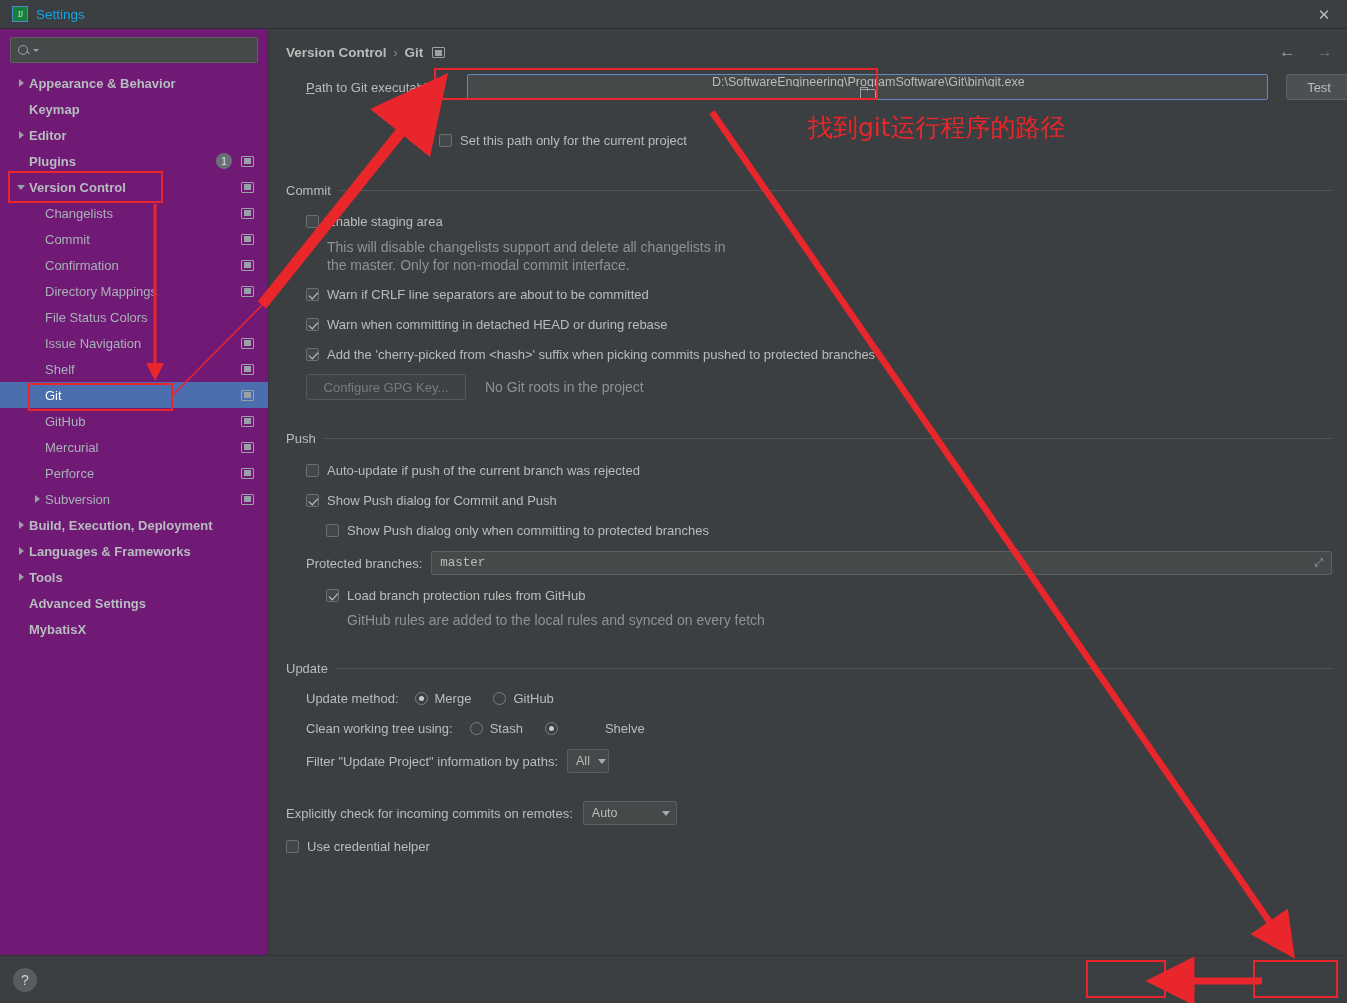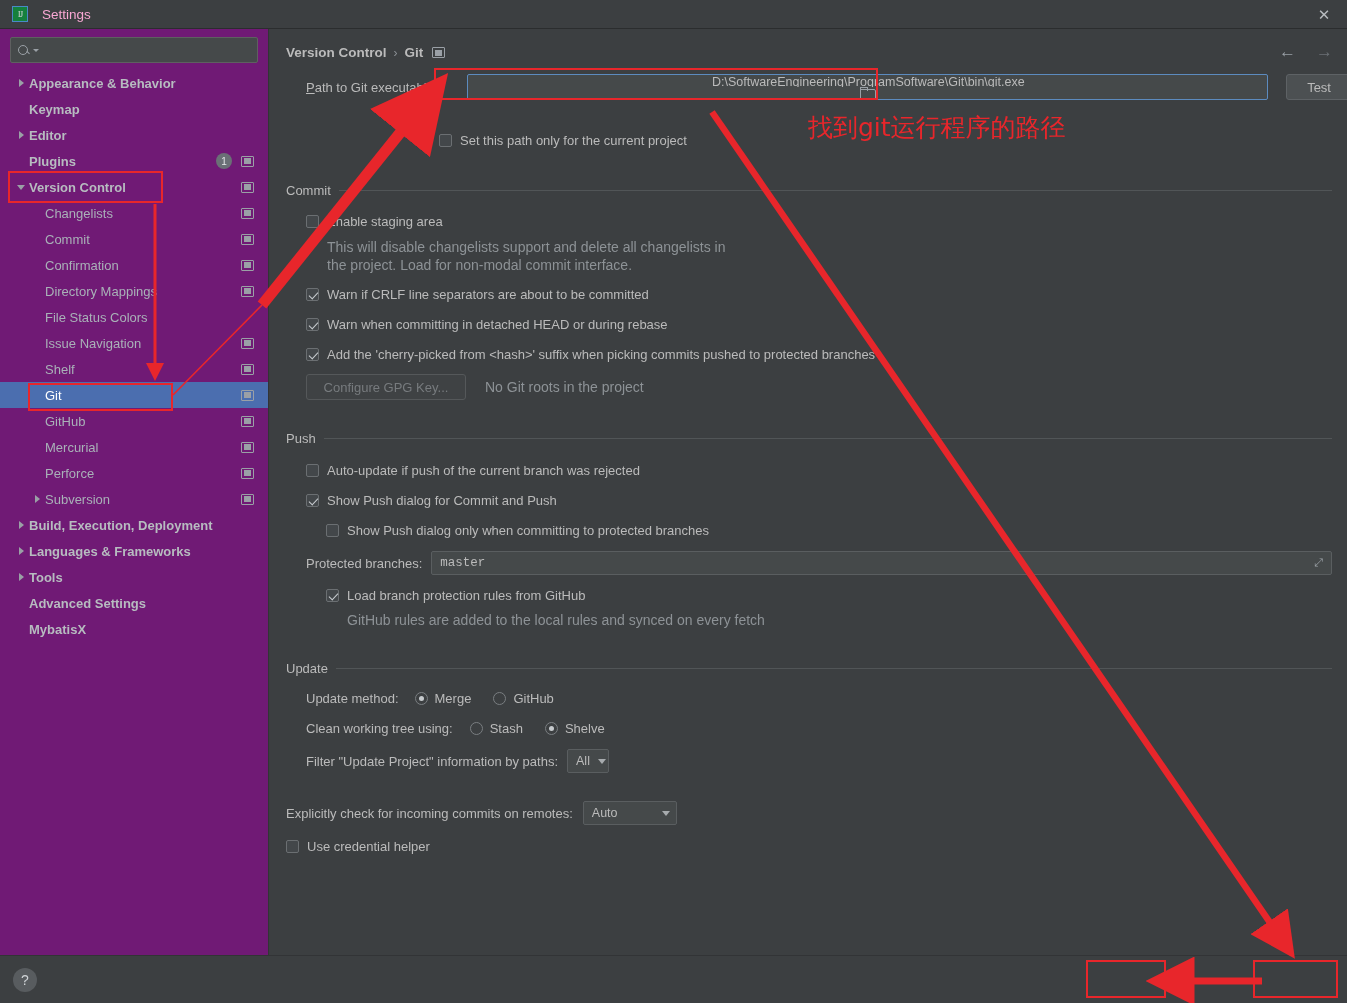--- a/index.html
+++ b/index.html
@@ -18,21 +18,21 @@
     display: flex; align-items: center;
   }
   .ij-logo {
     width: 16px; height: 16px; margin-left: 12px; flex: none;
     border: 1.5px solid #4a88c7; background: #15803d;
     display: flex; align-items: center; justify-content: center;
     font-size: 9px; color: #cfd2d4; font-family: "Liberation Serif", serif;
     letter-spacing: -1px;
   }
   .title-text {
-    margin-left: 14px; font-size: 13.5px; color: #f9a8d4; text-align: center;
+    margin-left: 8px; font-size: 13.5px; color: #0ea5e9; text-align: center;
   }
   .win-close {
     position: absolute; right: 0; top: 0; width: 46px; height: 29px;
     display: flex; align-items: center; justify-content: center;
     color: #b8bcbf; font-size: 15px;
   }
 
   
   .sidebar {
     position: absolute; left: 0; top: 29px; width: 269px; height: 926px;
@@ -446,21 +446,21 @@
     <div class="section" style="left:17px; top:154px; width:1046px;">
       <span>Commit</span>
       <span class="rule" style="flex:1;"></span>
     </div>
 
     <div class="cb-row" style="position:absolute; left:37px; top:185px;">
       <span class="cb"></span>
       <span>Enable staging area</span>
     </div>
     <div class="hint" style="position:absolute; left:58px; top:210px;">This will disable changelists support and delete all changelists in</div>
-    <div class="hint" style="position:absolute; left:58px; top:228px;">the project. Load for non-modal commit interface.</div>
+    <div class="hint" style="position:absolute; left:58px; top:228px;">the master. Only for non-modal commit interface.</div>
 
     <div class="cb-row" style="position:absolute; left:37px; top:258px;">
       <span class="cb checked"></span>
       <span>Warn if CRLF line separators are about to be committed</span>
     </div>
     <div class="cb-row" style="position:absolute; left:37px; top:288px;">
       <span class="cb checked"></span>
       <span>Warn when committing in detached HEAD or during rebase</span>
     </div>
     <div class="cb-row" style="position:absolute; left:37px; top:318px;">
@@ -521,21 +521,21 @@
         <span>GitHub</span>
       </span>
     </div>
 
     <div class="row" style="left:37px; top:692px;">
       <span class="lbl">Clean working tree using:</span>
       <span class="cb-row" style="margin-left:17px;text-align:right;">
         <span class="rb"></span>
         <span>Stash</span>
       </span>
-      <span class="cb-row" style="margin-left:22px;">
+      <span class="cb-row" style="margin-left:22px;gap:40px;">
         <span class="rb on"></span>
         <span>Shelve</span>
       </span>
     </div>
 
     <div class="row" style="left:37px; top:720px;">
       <span class="lbl">Filter "Update Project" information by paths:</span>
       <div class="combo" style="margin-left:9px; width:42px; padding-right:5px;">
         <span>All</span>
         <span class="caret"></span>

